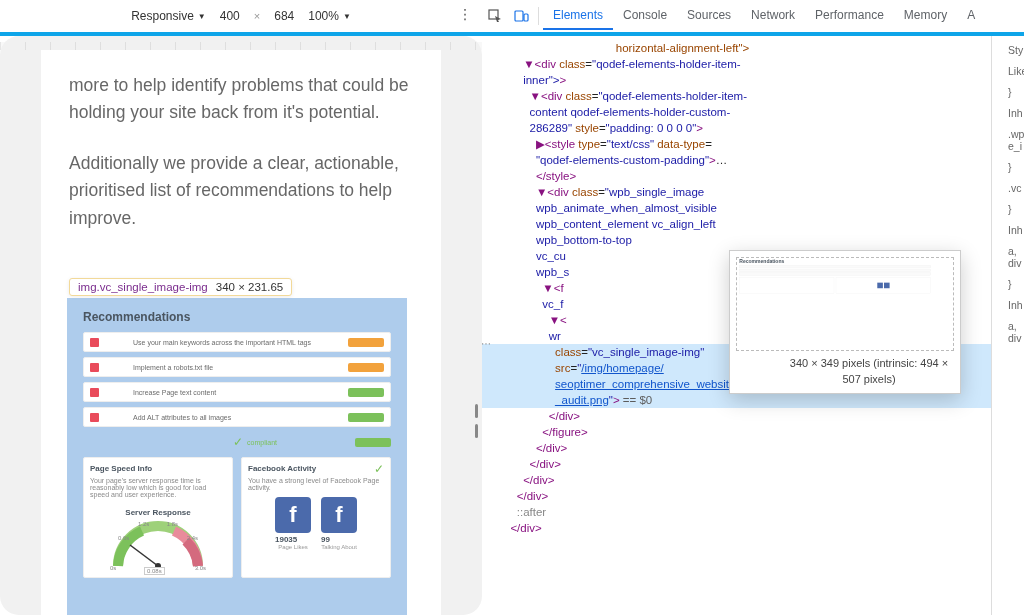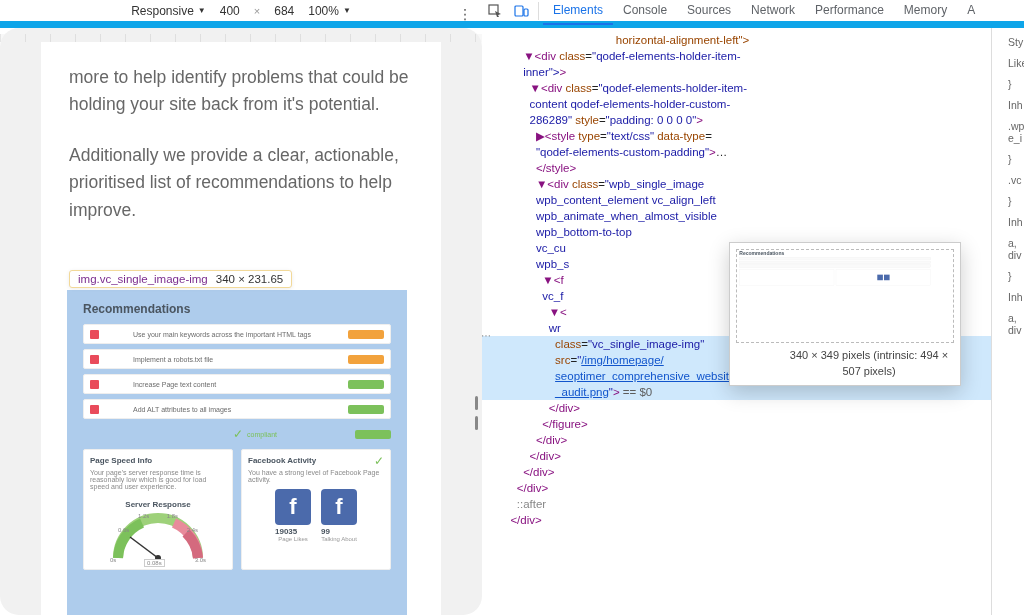--- a/index.html
+++ b/index.html
@@ -1,19 +1,19 @@
 <!DOCTYPE html>
 <html><head>
 <meta charset="utf-8">
 <style>
 * { box-sizing: border-box; margin: 0; padding: 0; font-family: -apple-system, "Segoe UI", Helvetica, Arial, sans-serif; }
 body { width: 1024px; height: 615px; overflow: hidden; background: #fff; display: flex; flex-direction: column; }
 
 
-.top { display: flex; height: 28px; border-bottom: 7px solid #0ea5e9; }
+.top { display: flex; height: 36px; border-bottom: 4px solid #0ea5e9; }
 .top-left { width: 482px; display: flex; align-items: center; justify-content: center; gap: 14px; font-size: 12px; color: #333; position: relative; }
 .top-left .kebab { position: absolute; right: 10px; top: 6px; font-size: 14px; color: #555; }
 .dd { display: flex; align-items: center; gap: 4px; }
 .dd .tri { font-size: 8px; }
 .dimsep { color: #999; font-size: 11px; }
 .top-right { flex: 1; display: flex; align-items: center; }
 .devbtn { width: 26px; height: 26px; display: flex; align-items: center; justify-content: center; font-size: 13px; color: #555; }
 .devbtn.active { color: #1a73e8; }
 .tabs { display: flex; align-items: stretch; height: 28px; font-size: 12px; color: #5f6368; }
 .tab { padding: 6px 10px 8px; cursor: pointer; }
@@ -221,22 +221,22 @@
 <div class="ln">                                        <span class="t-attr">horizontal-alignment-left"&gt;</span></div>
 <div class="ln">           <span class="t-tag">▼&lt;div </span><span class="t-attr">class</span>=<span class="t-val">"qodef-elements-holder-item-</span></div>
 <div class="ln">           <span class="t-val">inner"&gt;</span><span class="t-tag">&gt;</span></div>
 <div class="ln">             <span class="t-tag">▼&lt;div </span><span class="t-attr">class</span>=<span class="t-val">"qodef-elements-holder-item-</span></div>
 <div class="ln">             <span class="t-val">content qodef-elements-holder-custom-</span></div>
 <div class="ln">             <span class="t-val">286289"</span> <span class="t-attr">style</span>=<span class="t-val">"padding: 0 0 0 0"</span><span class="t-tag">&gt;</span></div>
 <div class="ln">               <span class="t-tag">▶&lt;style </span><span class="t-attr">type</span>=<span class="t-val">"text/css"</span> <span class="t-attr">data-type</span>=</div>
 <div class="ln">               <span class="t-val">"qodef-elements-custom-padding"</span><span class="t-tag">&gt;</span>…</div>
 <div class="ln">               <span class="t-tag">&lt;/style&gt;</span></div>
 <div class="ln">               <span class="t-tag">▼&lt;div </span><span class="t-attr">class</span>=<span class="t-val">"wpb_single_image</span></div>
+<div class="ln">               <span class="t-val">wpb_animate_when_almost_visible</span></div>
 <div class="ln">               <span class="t-val">wpb_content_element vc_align_left</span></div>
-<div class="ln">               <span class="t-val">wpb_animate_when_almost_visible</span></div>
 <div class="ln">               <span class="t-val">wpb_bottom-to-top</span></div>
 <div class="ln">               <span class="t-val">vc_cu</span></div>
 <div class="ln">               <span class="t-val">wpb_s</span></div>
 <div class="ln">                 <span class="t-tag">▼&lt;f</span></div>
 <div class="ln">                 <span class="t-val">vc_f</span></div>
 <div class="ln">                   <span class="t-tag">▼&lt;</span></div>
 <div class="ln">                   <span class="t-val">wr</span></div>
 <div class="gutter">⋯</div>
 <div class="ln sel-line">                     <span class="t-attr">class</span>=<span class="t-val">"vc_single_image-img"</span></div>
 <div class="ln sel-line">                     <span class="t-attr">src</span>=<span class="t-val">"</span><span class="t-link">/img/homepage/</span></div>

